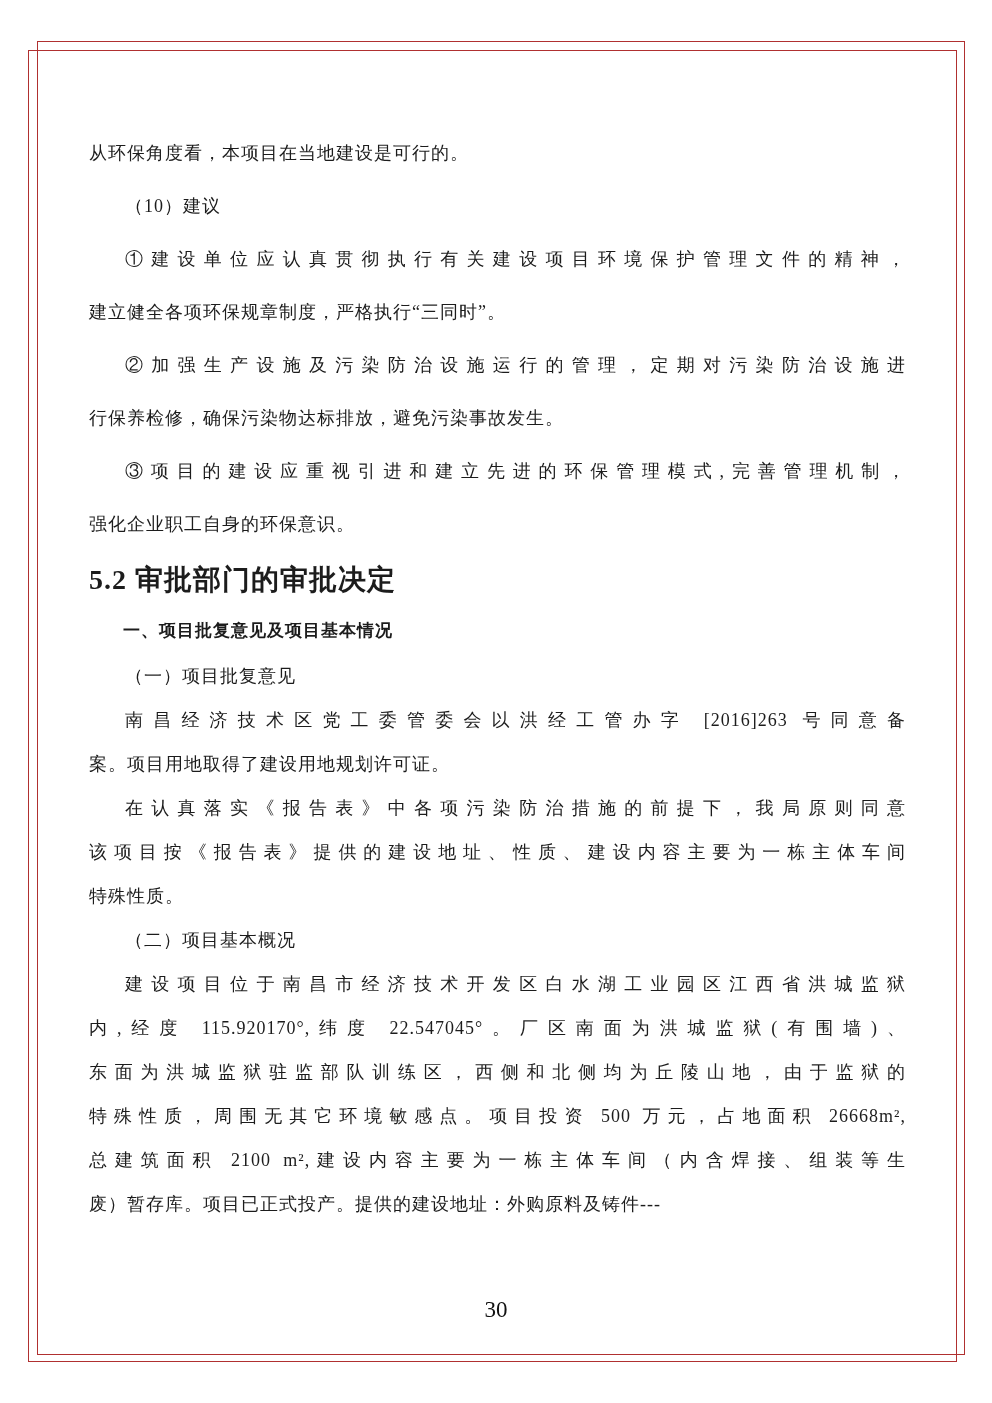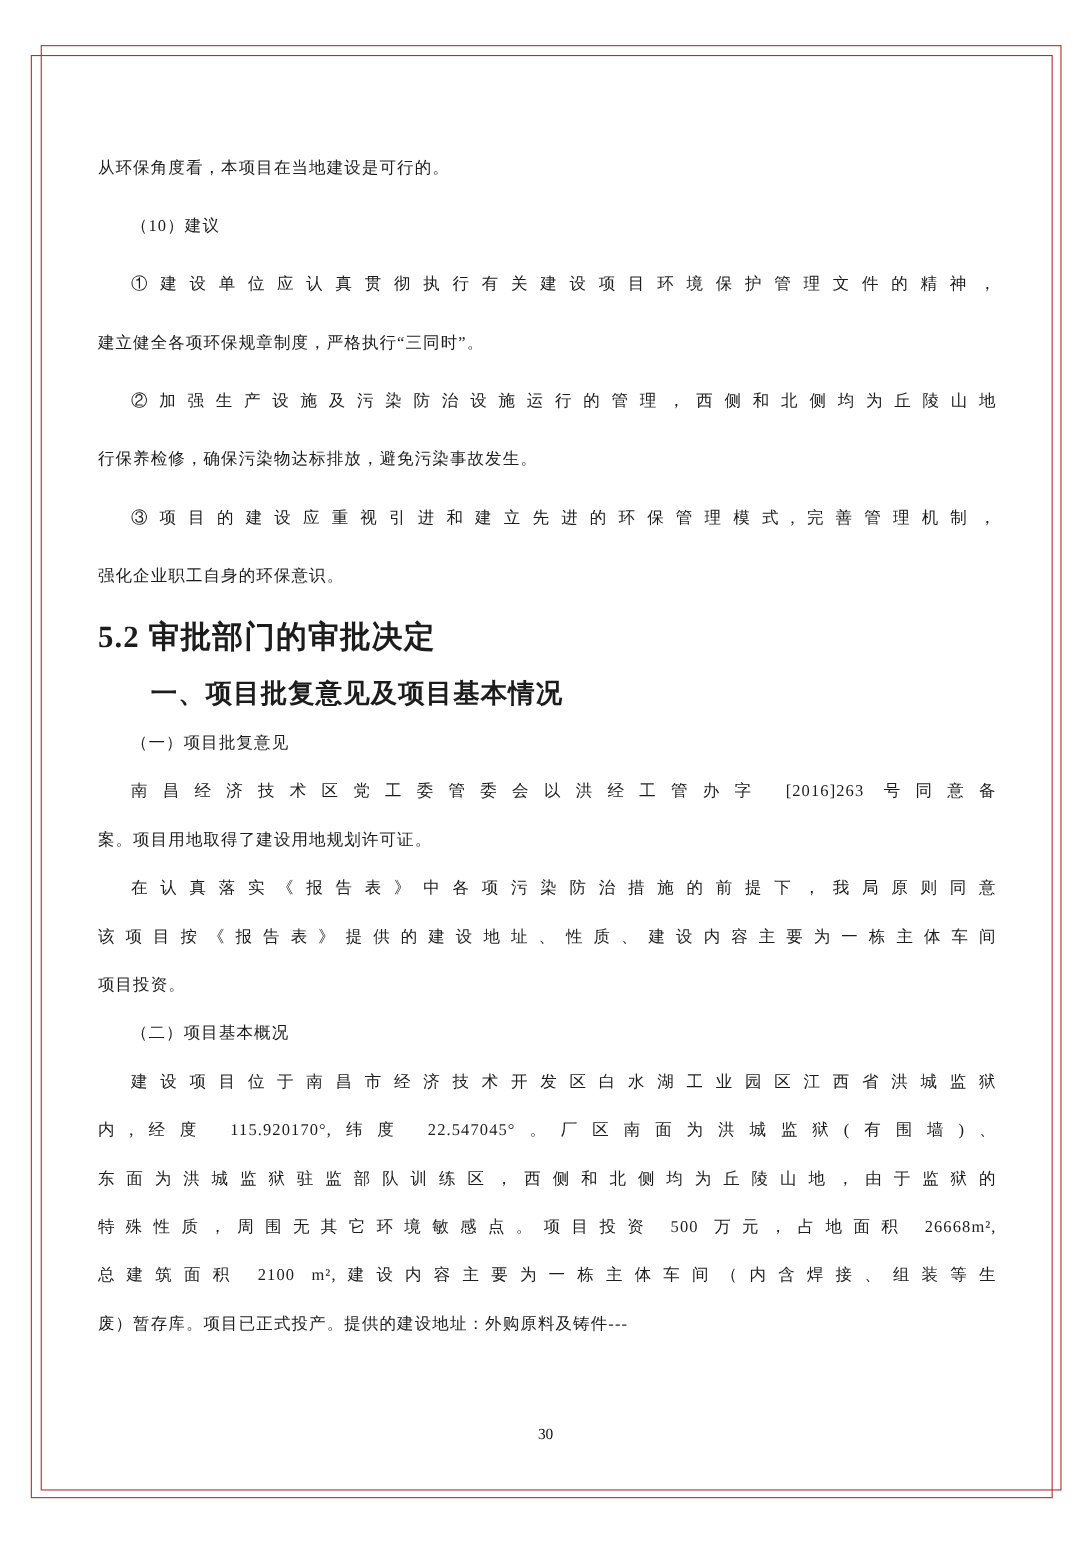--- a/index.html
+++ b/index.html
@@ -14,63 +14,63 @@
     border:1.5px solid #b03030;
     background:transparent;
     pointer-events:none;
   }
   #frame-back{left:28px;top:50px;width:927px;height:1310px;}
   #frame-front{left:37px;top:41px;width:926px;height:1312px;}
   #doc-body{
     position:absolute;left:89px;top:127px;width:817px;
   }
   .line{
-    font-size:15px;
+    font-size:18px;
     letter-spacing:1px;
     white-space:nowrap;
     color:#1c1c1c;
   }
   .line.sec-a{line-height:53px;}
   .line.sec-b{line-height:44px;}
   .line.kind-h1{font-size:28px;font-weight:bold;line-height:57px;letter-spacing:1px;}
-  .line.kind-h2{font-size:24px;font-weight:bold;line-height:46px;}
+  .line.kind-h2{font-size:17px;font-weight:bold;line-height:46px;}
   .line.indent{text-indent:2em;}
   .line.just{
     white-space:normal;
     text-align:justify;
     text-align-last:justify;
   }
   #page-number{
     position:absolute;left:0;top:1297px;width:100%;
-    text-align:center;font-size:14px;color:#111;
+    text-align:center;font-size:23px;color:#111;
   }
 </style>
 </head>
 <body>
 
 <div id="frame-back" class="page-frame"></div>
 <div id="frame-front" class="page-frame"></div>
 
 <div id="doc-body">
     <div class="line sec-a kind-body">从环保角度看，本项目在当地建设是可行的。</div>
     <div class="line sec-a kind-body indent">（10）建议</div>
     <div class="line sec-a kind-body indent just">①建设单位应认真贯彻执行有关建设项目环境保护管理文件的精神，</div>
     <div class="line sec-a kind-body">建立健全各项环保规章制度，严格执行“三同时”。</div>
-    <div class="line sec-a kind-body indent just">②加强生产设施及污染防治设施运行的管理，西侧和北侧均为丘陵山地</div>
+    <div class="line sec-a kind-body indent just">②加强生产设施及污染防治设施运行的管理，定期对污染防治设施进</div>
     <div class="line sec-a kind-body">行保养检修，确保污染物达标排放，避免污染事故发生。</div>
     <div class="line sec-a kind-body indent just">③项目的建设应重视引进和建立先进的环保管理模式,完善管理机制，</div>
     <div class="line sec-a kind-body">强化企业职工自身的环保意识。</div>
     <div class="line sec-a kind-h1">5.2 审批部门的审批决定</div>
     <div class="line sec-b kind-h2 indent">一、项目批复意见及项目基本情况</div>
     <div class="line sec-b kind-body indent">（一）项目批复意见</div>
     <div class="line sec-b kind-body indent just">南昌经济技术区党工委管委会以洪经工管办字 [2016]263 号同意备</div>
     <div class="line sec-b kind-body">案。项目用地取得了建设用地规划许可证。</div>
     <div class="line sec-b kind-body indent just">在认真落实《报告表》中各项污染防治措施的前提下，我局原则同意</div>
     <div class="line sec-b kind-body just">该项目按《报告表》提供的建设地址、性质、建设内容主要为一栋主体车间</div>
-    <div class="line sec-b kind-body">项目投资。</div>
+    <div class="line sec-b kind-body">特殊性质。</div>
     <div class="line sec-b kind-body indent">（二）项目基本概况</div>
     <div class="line sec-b kind-body indent just">建设项目位于南昌市经济技术开发区白水湖工业园区江西省洪城监狱</div>
     <div class="line sec-b kind-body just">内,经度 115.920170°,纬度 22.547045°。厂区南面为洪城监狱(有围墙)、</div>
     <div class="line sec-b kind-body just">东面为洪城监狱驻监部队训练区，西侧和北侧均为丘陵山地，由于监狱的</div>
     <div class="line sec-b kind-body just">特殊性质，周围无其它环境敏感点。项目投资 500 万元，占地面积 26668m²,</div>
     <div class="line sec-b kind-body just">总建筑面积 2100 m²,建设内容主要为一栋主体车间（内含焊接、组装等生</div>
     <div class="line sec-b kind-body">废）暂存库。项目已正式投产。提供的建设地址：外购原料及铸件---</div>
   </div>
 
 <div id="page-number">30</div>

